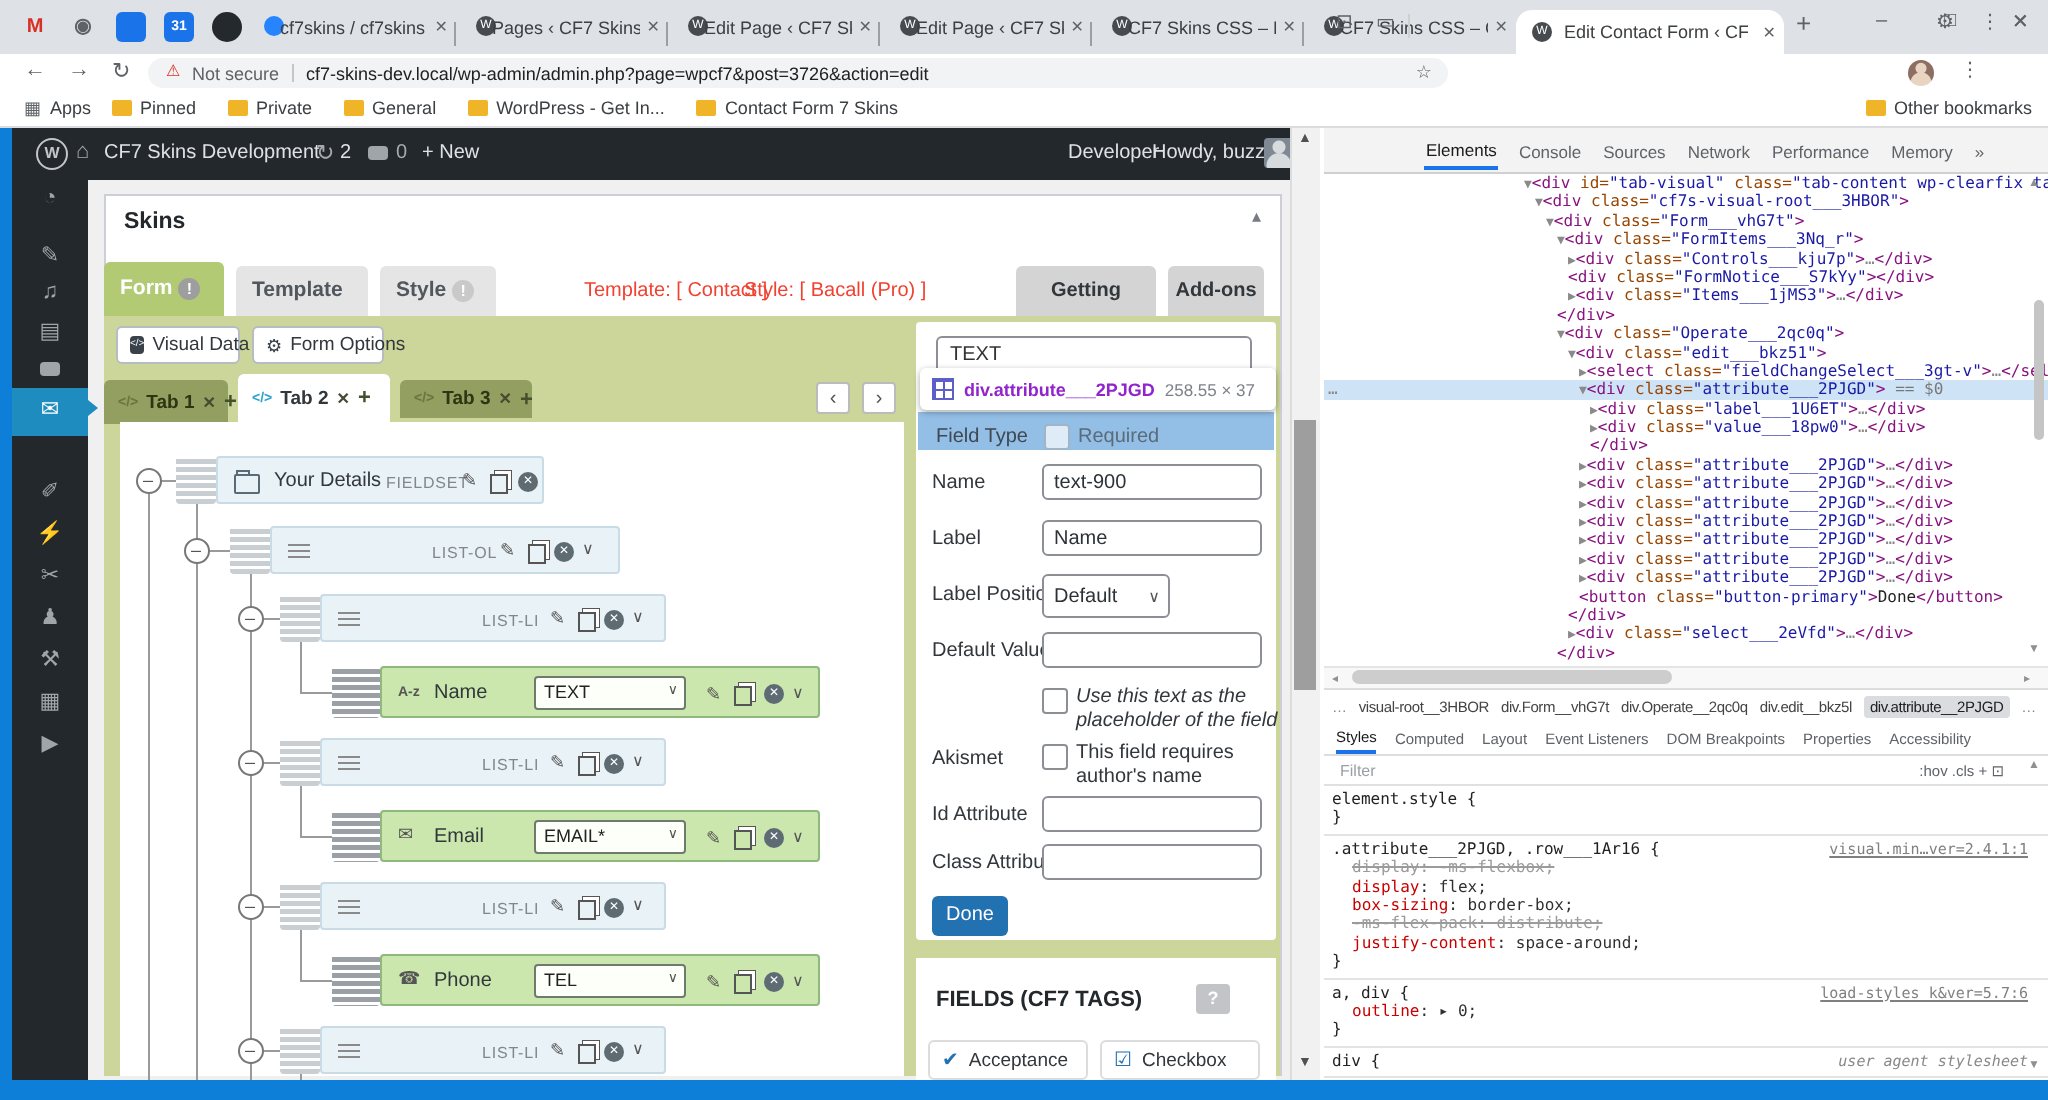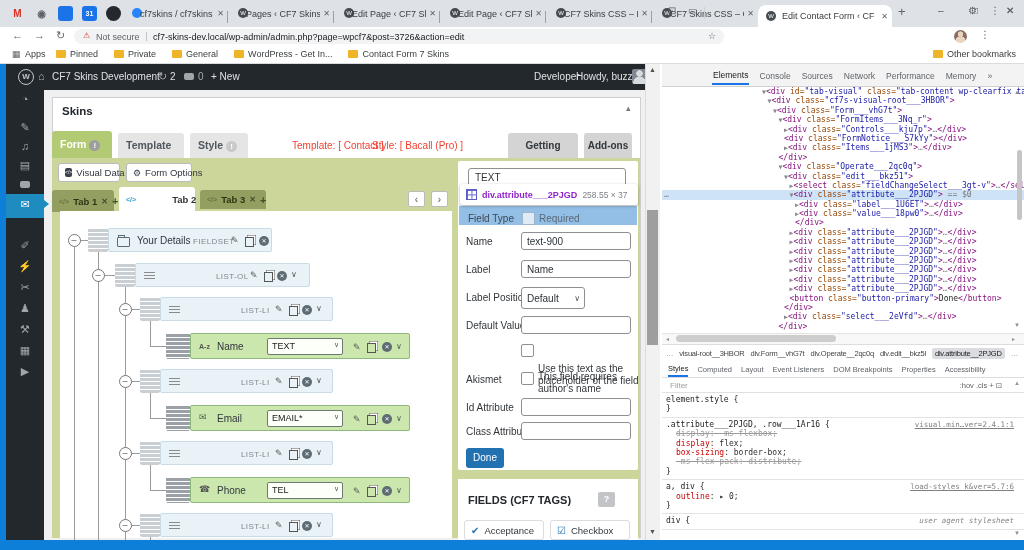--- a/index.html
+++ b/index.html
@@ -301,21 +301,21 @@
     </div>
   <div id="formtabs">
       <div class="ftab" style="left: 52px; top: 190px; width: 62px; height: 22px; background: rgb(147, 158, 97); color: rgb(47, 53, 18);">
         <span style="font-size: 7px; color: rgb(107, 116, 64);">&lt;/&gt;</span>
         <span style="white-space: nowrap;">Tab 1</span>
         <span style="font-size: 8px; color: rgb(74, 74, 51);">✕</span>
         <span style="font-size: 11px; color: rgb(68, 80, 42);">+</span>
       </div>
       <div class="ftab" style="left: 119px; top: 187px; width: 76px; height: 24px; background: rgb(255, 255, 255); color: rgb(50, 55, 60);">
         <span style="font-size: 7px; color: rgb(46, 162, 204);">&lt;/&gt;</span>
-        <span style="white-space: nowrap; margin-left: 32px;">Tab 2</span>
+        <span style="white-space: nowrap;">Tab 2</span>
         <span style="font-size: 8px; color: rgb(74, 74, 51);">✕</span>
         <span style="font-size: 11px; color: rgb(68, 80, 42);">+</span>
       </div>
       <div class="ftab" style="left: 200px; top: 190px; width: 66px; height: 19px; background: rgb(147, 158, 97); color: rgb(47, 53, 18);">
         <span style="font-size: 7px; color: rgb(107, 116, 64);">&lt;/&gt;</span>
         <span style="white-space: nowrap;">Tab 3</span>
         <span style="font-size: 8px; color: rgb(74, 74, 51);">✕</span>
         <span style="font-size: 11px; color: rgb(68, 80, 42);">+</span>
       </div>
       <div class="navsq" style="left: 408px; top: 191px;">‹</div>
@@ -448,21 +448,21 @@
   <div id="fe-rows">
       <span class="fe-label" style="top: 236px; z-index: 11;">Name</span>
       <span class="fe-input" style="top: 232px;">text-900</span>
       <span class="fe-label" style="top: 264px; z-index: 11;">Label</span>
       <span class="fe-input" style="top: 260px;">Name</span>
       <span class="fe-label" style="top: 292px; z-index: 11;">Label Position</span>
       <div class="fe-select" style="top: 287px;"><span style="display: inline; text-align: right;">Default</span><span class="ch" style="line-height: 22px;">∨</span></div>
       <span class="fe-label" style="top: 320px; z-index: 11;">Default Value</span>
       <span class="fe-input" style="top: 316px;"></span>
       <div class="fe-cb" style="top: 344px;"></div>
-      <div class="fe-cbt" style="top: 363px;">
+      <div class="fe-cbt" style="top: 343px; font-style: italic;">
         <div>Use this text as the</div>
         <div>placeholder of the field</div>
       </div>
       <span class="fe-label" style="top: 374px; z-index: 11;">Akismet</span>
       <div class="fe-cb" style="top: 372px;"></div>
       <div class="fe-cbt" style="top: 371px;">
         <div>This field requires</div>
         <div>author's name</div>
       </div>
       <span class="fe-label" style="top: 402px; z-index: 11;">Id Attribute</span>
@@ -596,20 +596,21 @@
         <div class="rsel" style="line-height: 9.4px;">element.style {</div>
         <div class="rclose">}</div>
       </div>
       <div class="rule">
         <span class="rlink">visual.min…ver=2.4.1:1</span>
         <div class="rsel" style="line-height: 9.4px;">.attribute___2PJGD, .row___1Ar16 {</div>
         <div class="prop strike"><span class="pn">display</span><span class="pv">: -ms-flexbox;</span></div>
         <div class="prop"><span class="pn">display</span><span class="pv">: flex;</span></div>
         <div class="prop"><span class="pn">box-sizing</span><span class="pv">: border-box;</span></div>
         <div class="prop strike"><span class="pn">-ms-flex-pack</span><span class="pv">: distribute;</span></div>
+        <div class="prop"><span class="pn">justify-content</span><span class="pv">: space-around;</span></div>
         <div class="rclose">}</div>
       </div>
       <div class="rule">
         <span class="rlink">load-styles_k&amp;ver=5.7:6</span>
         <div class="rsel" style="line-height: 9.4px;">a, div {</div>
         <div class="prop"><span class="pn">outline</span><span class="pv">: ▸ 0;</span></div>
         <div class="rclose">}</div>
       </div>
       <div class="rule">
         <span class="rlink ua">user agent stylesheet</span>

